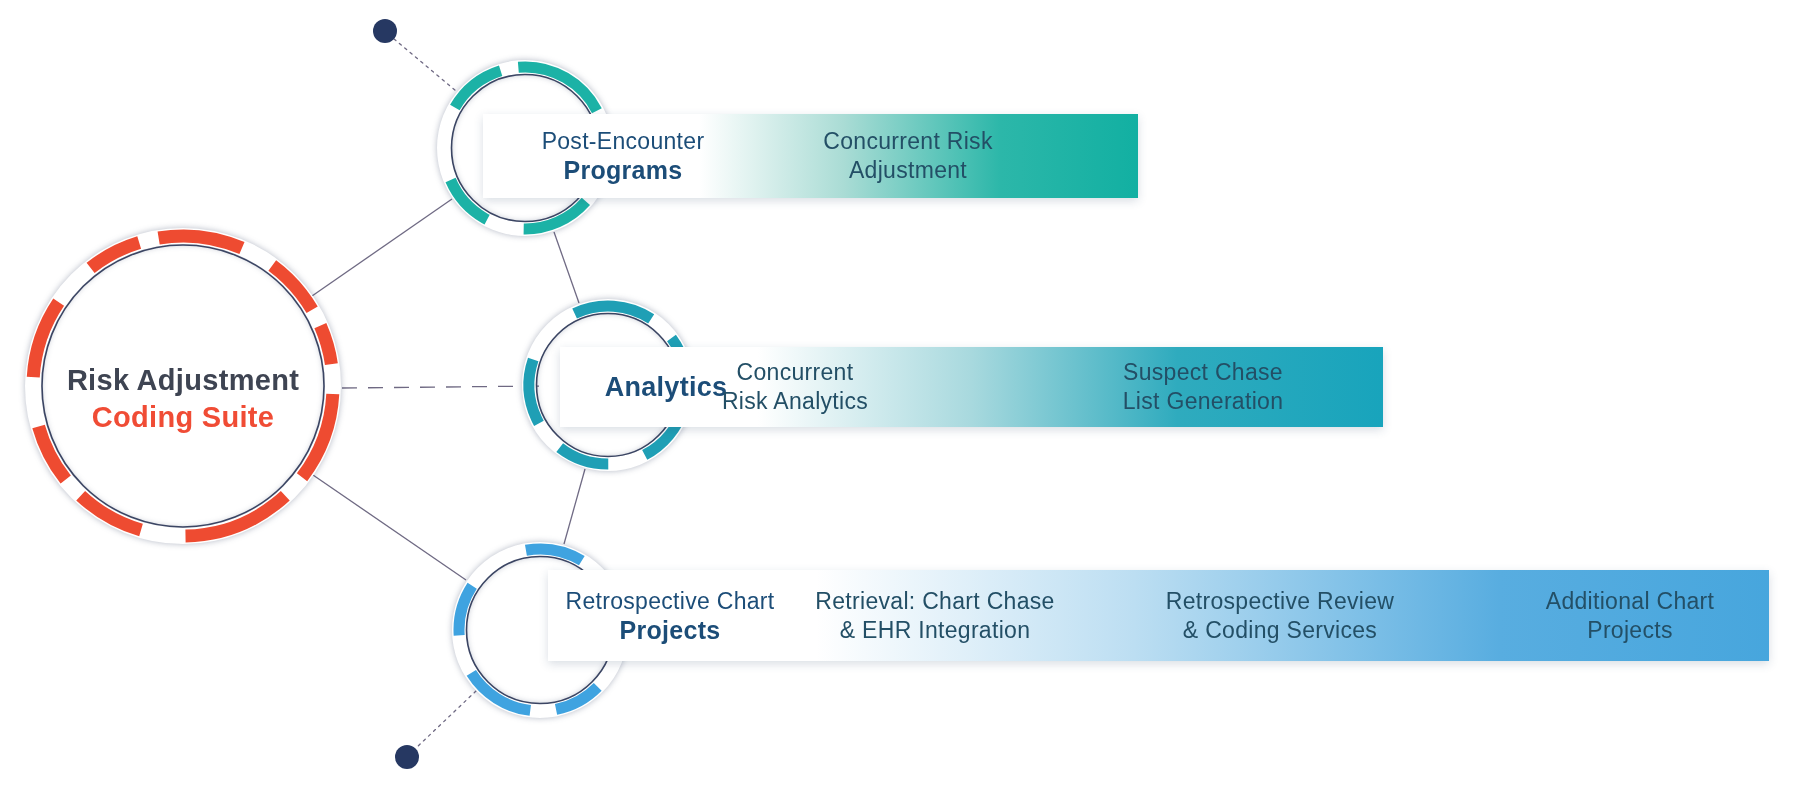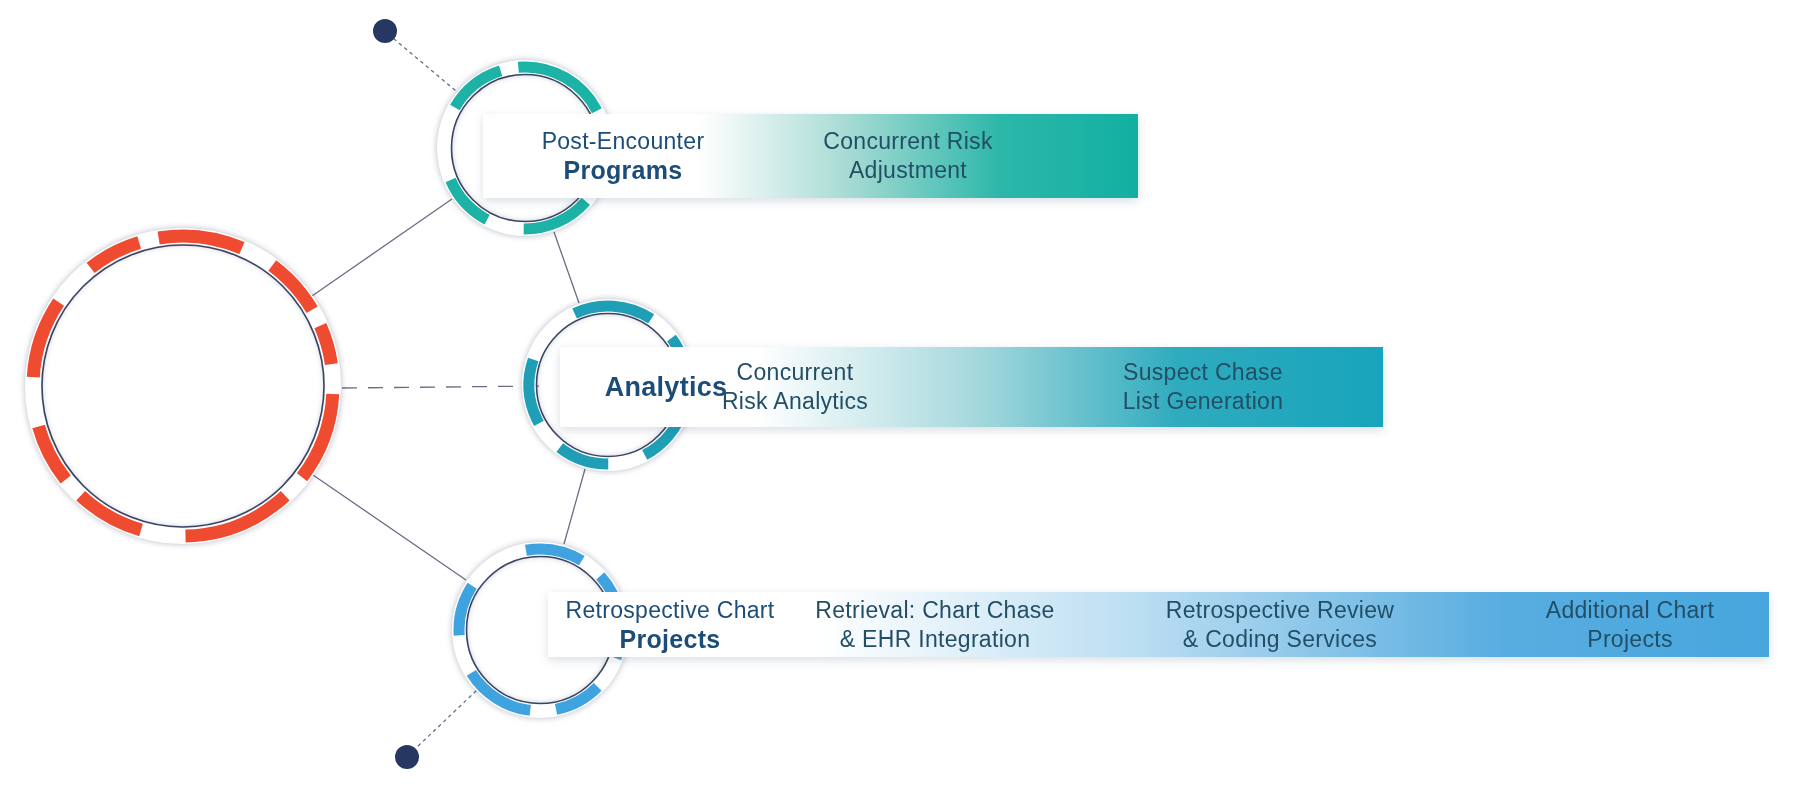--- a/index.html
+++ b/index.html
@@ -28,21 +28,21 @@
   .banner{position:absolute;z-index:4;box-shadow:0 3px 9px rgba(45,70,105,.18);}
   .banner1{
     left:483px;top:114px;width:655px;height:84px;
     background:linear-gradient(90deg,#ffffff 0%,#ffffff 33%,#aadcd5 55%,#2cb7a9 79%,#12b0a2 100%);
   }
   .banner2{
     left:560px;top:347px;width:823px;height:80px;
     background:linear-gradient(90deg,#ffffff 0%,#ffffff 24%,#a8d9de 50%,#2fabbe 75%,#18a4bc 100%);
   }
   .banner3{
-    left:548px;top:592px;width:1221px;height:65px;
+    left:548px;top:570px;width:1221px;height:91px;
     background:linear-gradient(90deg,#ffffff 0%,#ffffff 22%,#bcdef2 48%,#58ade0 78%,#47a6dd 100%);
   }
   .tblock{
     position:absolute;top:0;height:100%;transform:translateX(-50%);
     display:flex;flex-direction:column;justify-content:center;
     text-align:center;white-space:nowrap;letter-spacing:.3px;
   }
   .tblock span{display:block;line-height:29px;}
   .tblock span:empty{display:none;}
   .lbl .l1{font-size:23px;color:#1c4d78;}
@@ -67,20 +67,24 @@
     </g>
     <circle cx="385" cy="31" r="12" fill="#263862"></circle>
     <circle cx="407" cy="757" r="12" fill="#263862"></circle>
   </svg>
 
   <svg class="ring" style="left:13px;top:216px" width="340" height="340" viewBox="0 0 340 340">
     <circle class="ring-base" cx="170" cy="170" r="150"></circle>
     <circle class="ring-arcs" cx="170" cy="170" r="150" stroke-dasharray="55 20 85 35 60 18 40 30 90 25 110 45 70 22 60 50 80 47" transform="rotate(-128 170 170)" stroke="#ee4b31"></circle>
     <circle class="ring-inner" cx="170" cy="170" r="141" stroke="#323c5c"></circle>
   </svg>
+  <div class="root-title">
+    <span class="l1" style="color:#3e4452">Risk Adjustment</span>
+    <span class="l2" style="color:#f04c35">Coding Suite</span>
+  </div>
 
   <svg class="ring" style="left:425px;top:48px" width="200" height="200" viewBox="0 0 200 200">
     <circle class="ring-base-sm" cx="100" cy="100" r="81"></circle>
     <circle class="ring-arcs-sm" cx="100" cy="100" r="81" stroke-dasharray="60 18 95 30 45 22 70 38 55 76" transform="rotate(-150 100 100)" stroke="#1cb2a6"></circle>
     <circle class="ring-inner" cx="100" cy="100" r="73.5" stroke="#323c5c"></circle>
   </svg>
 
   <svg class="ring" style="left:510px;top:287px" width="196" height="196" viewBox="0 0 196 196">
     <circle class="ring-base-sm" cx="98" cy="98" r="79"></circle>
     <circle class="ring-arcs-sm" cx="98" cy="98" r="79" stroke-dasharray="80 28 44 30 62 38 52 32 66 64" transform="rotate(-115 98 98)" stroke="#1f9fb5"></circle>

